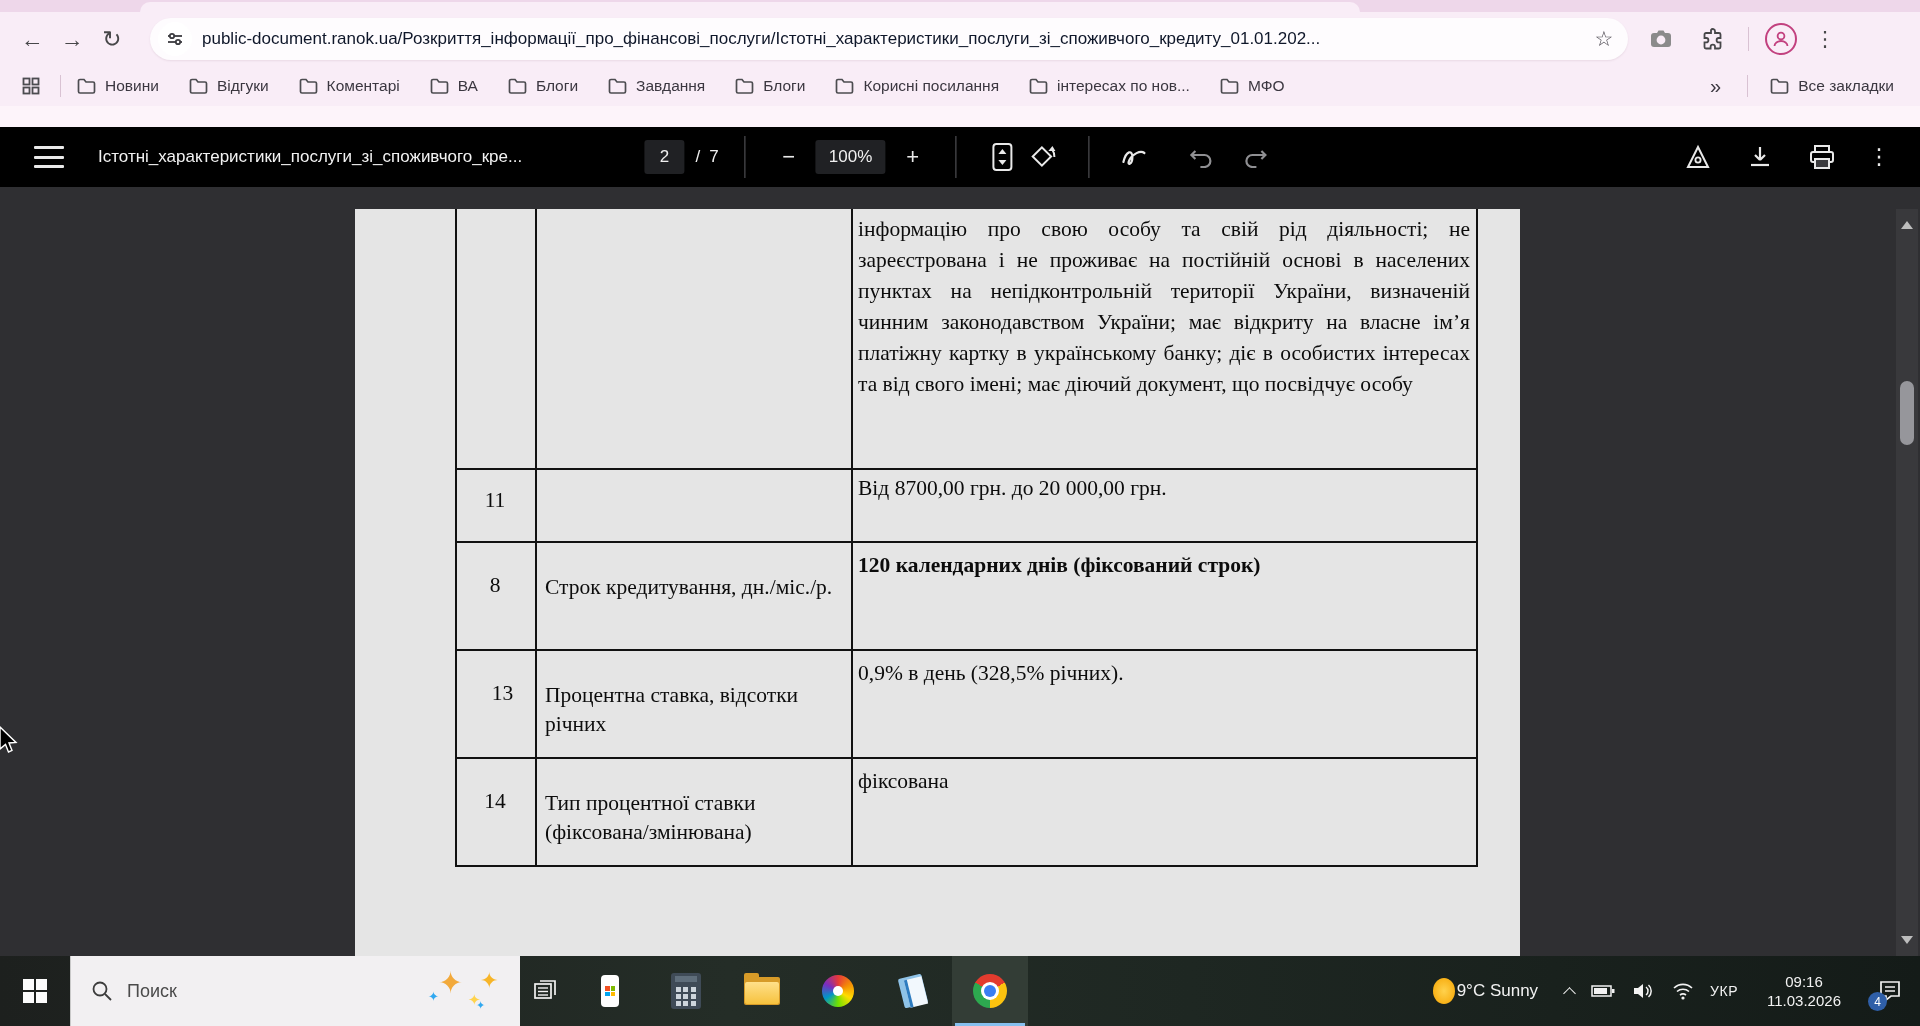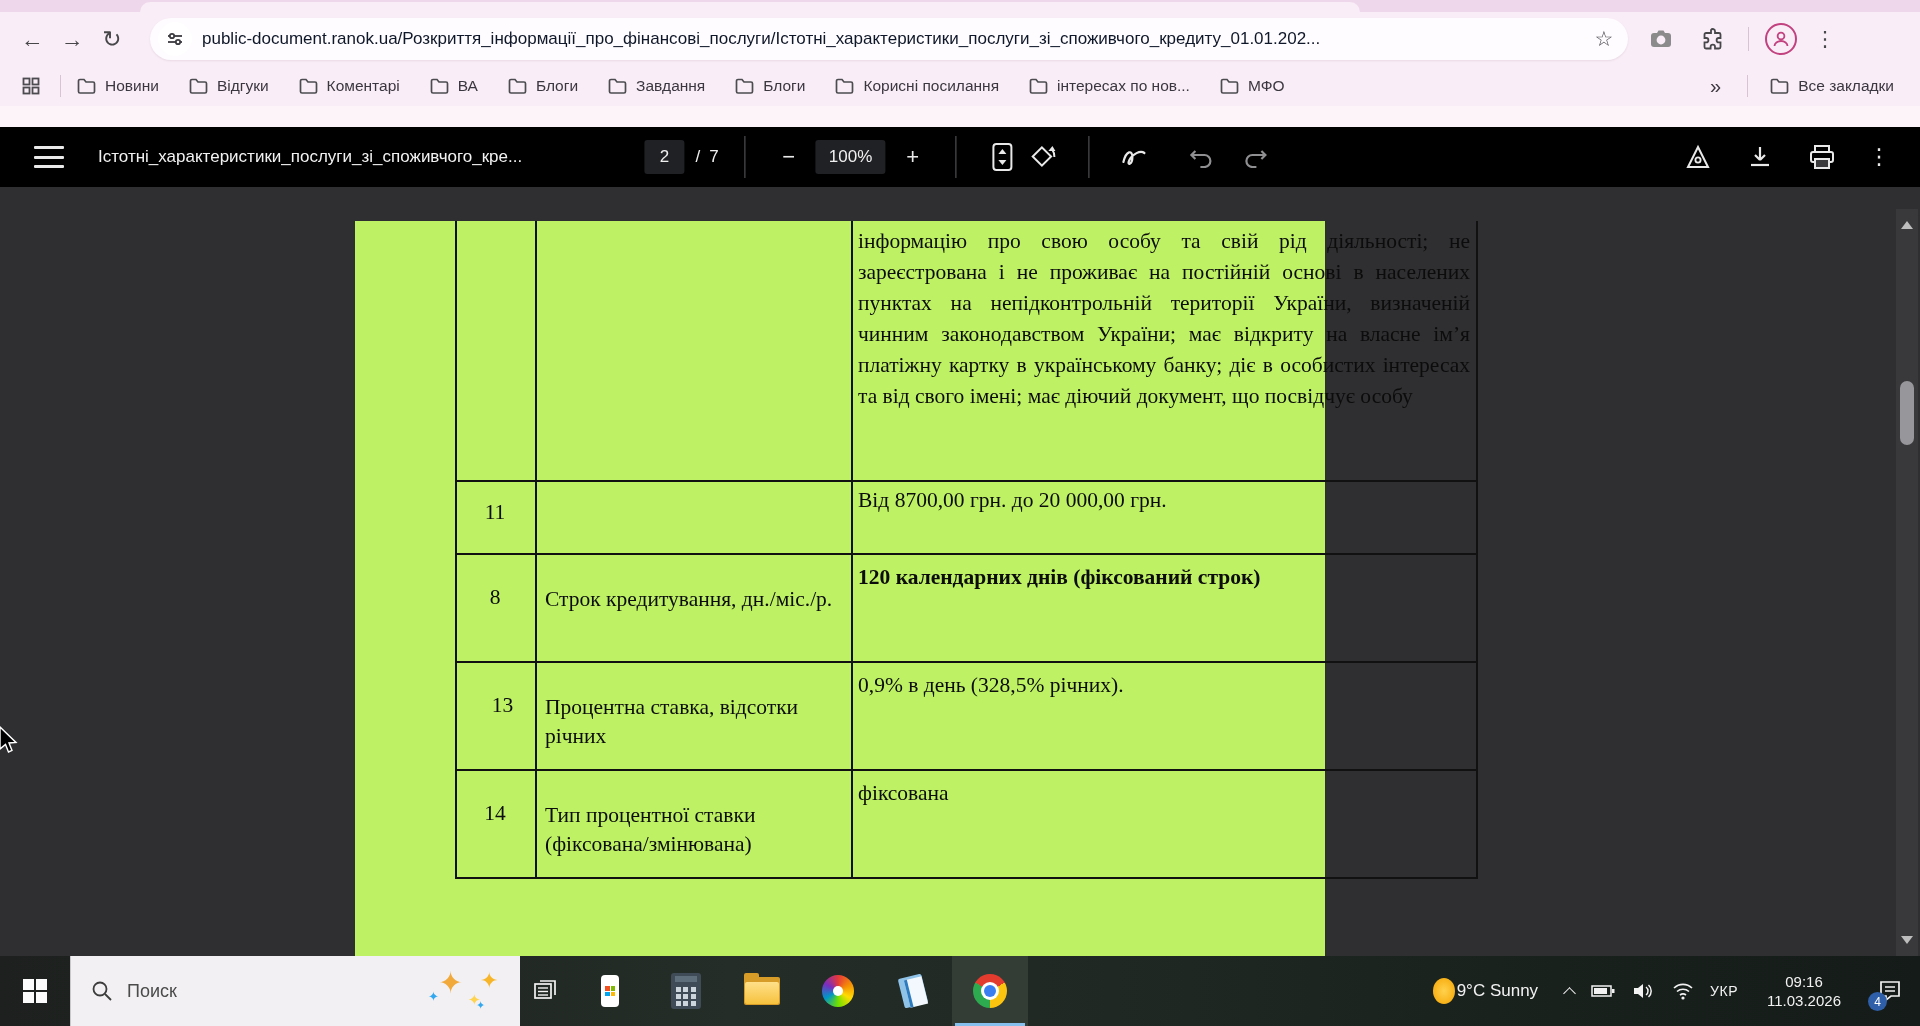--- a/index.html
+++ b/index.html
@@ -42,21 +42,21 @@
   .pgsep { margin:0 9px 0 11px; font-size:17px; } .pgtotal { font-size:17px; }
   .vsep { width:1px; height:42px; background:#5e5e62; margin:0 26px; }
   .zbtn { width:34px; height:34px; display:flex; align-items:center; justify-content:center; font-size:22px; color:#e9e9e9; }
   .zoombox { width:70px; height:34px; background:#202124; border-radius:3px; display:flex; align-items:center; justify-content:center; font-size:17px; margin:0 10px; }
   .ibtn { width:40px; height:40px; display:flex; align-items:center; justify-content:center; flex:none; }
   .rightcluster { position:absolute; right:26px; top:0; height:100%; display:flex; align-items:center; gap:22px; }
   .moredots { font-size:22px; color:#e9e9e9; width:30px; text-align:center; }
 
   
   .content { position:absolute; left:0; top:209px; width:1920px; height:747px; background:#2f2f32; }
-  .page { position:absolute; left:355px; top:12px; width:970px; height:747px; background:#bef264; }
+  .page { position:absolute; left:355px; top:0; width:1165px; height:747px; background:#e5e5e5; }
   .doc { position:absolute; left:0; top:0; width:100%; height:100%; font-family:"Liberation Serif", serif; color:#0c0c0c; }
   .vline { position:absolute; top:0; width:2px; background:#111; }
   .hline { position:absolute; height:2px; background:#111; }
   .contpar { position:absolute; left:503px; top:5px; width:612px; height:250px; overflow:hidden; font-size:21.5px; line-height:31px; text-align:justify; }
   .cellnum { position:absolute; width:80px; text-align:center; font-size:21.5px; }
   .celllabel { position:absolute; left:190px; width:296px; font-size:21.5px; line-height:29px; }
   .cellval { position:absolute; left:503px; width:610px; font-size:21.5px; line-height:29px; }
 
   .vscroll { position:absolute; right:2px; top:0; width:22px; height:747px; background:#39393c; }
   .sb-arrow { position:absolute; left:5px; width:0; height:0; border-left:6px solid transparent; border-right:6px solid transparent; }

